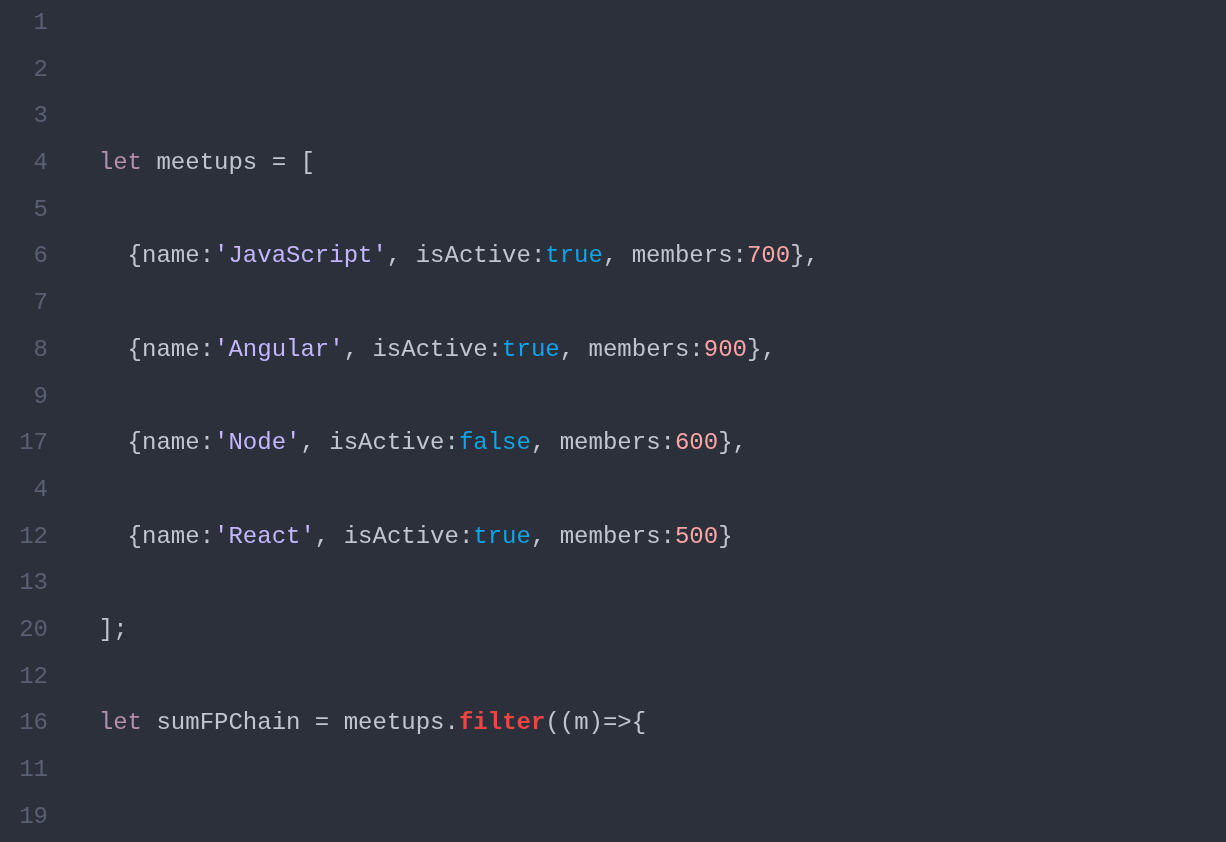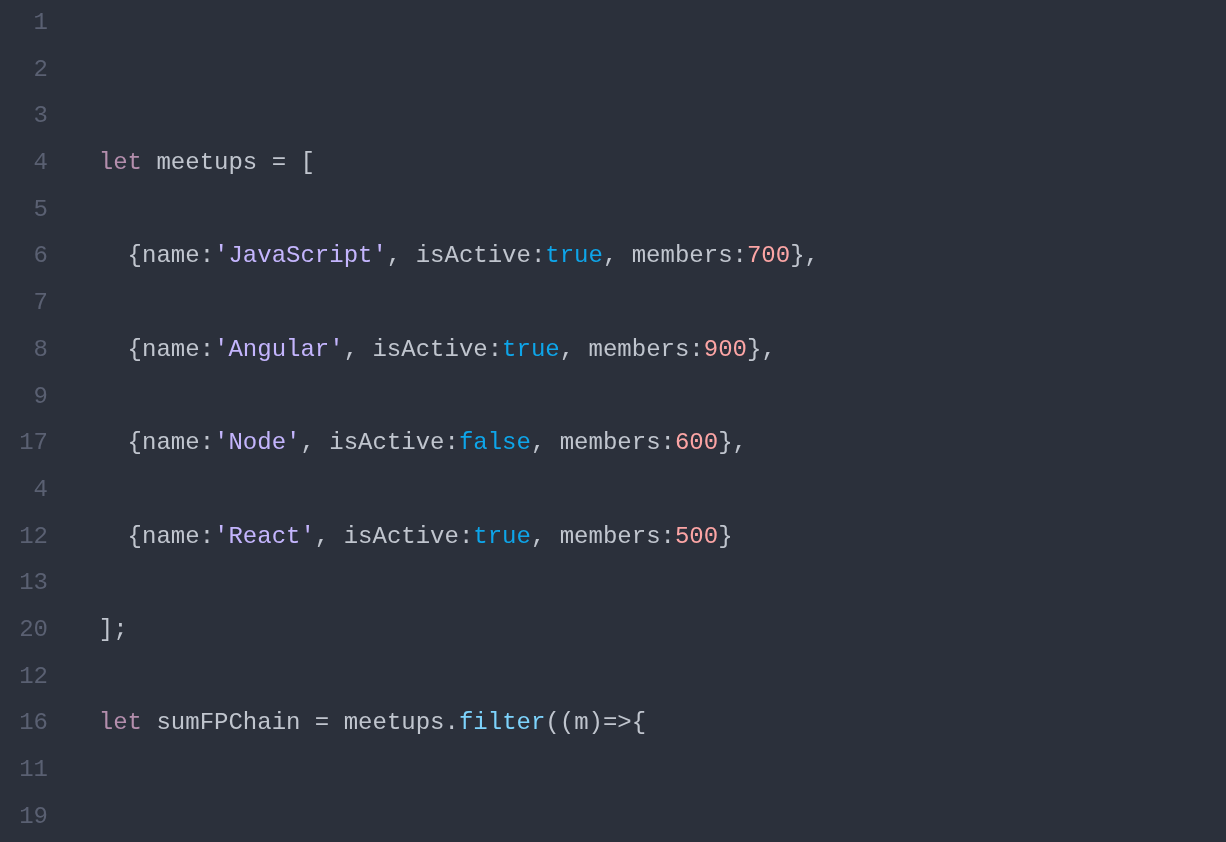--- a/index.html
+++ b/index.html
@@ -35,21 +35,21 @@
   }
   .line { height: 46.7px; }
   .lnum { height: 46.7px; }
   .c-keyword { color: #b48ead; }
   .c-var     { color: #c0c5ce; }
   .c-op      { color: #c0c5ce; }
   .c-punct   { color: #c0c5ce; }
   .c-string  { color: #c4b5fd; }
   .c-number  { color: #fca5a5; }
   .c-bool    { color: #0ea5e9; }
-  .c-method  { color: #7dd3fc; }
+  .c-method  { color: #ef4444; font-weight: bold; }
   .c-prop    { color: #bf616a; }
 </style>
 </head>
 <body>
 
 <div class="editor">
   <div class="gutter">
     <div class="lnum">1</div>
     <div class="lnum">2</div>
     <div class="lnum">3</div>

